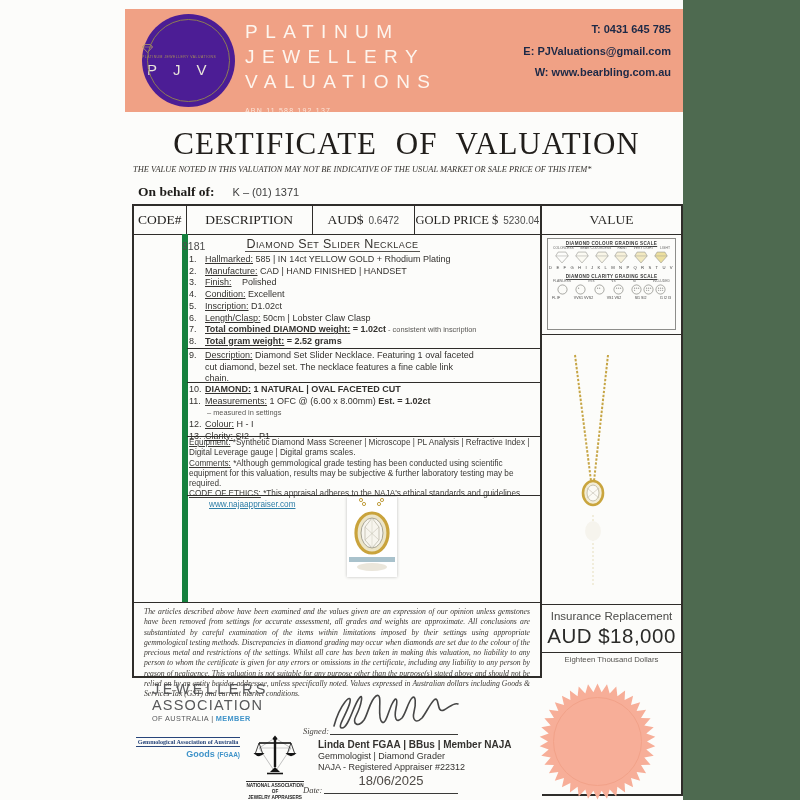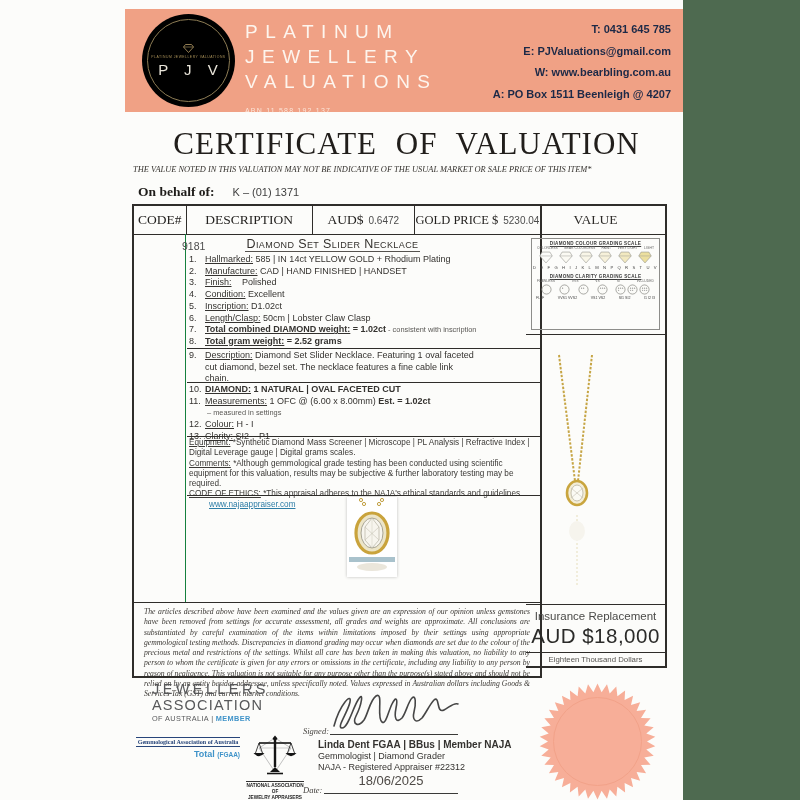--- a/index.html
+++ b/index.html
@@ -5,47 +5,47 @@
   html,body{margin:0;padding:0;background:#e8e8e8;}
   #page{position:relative;width:800px;height:800px;background:#fcfcfa;overflow:hidden;
         font-family:"Liberation Sans",sans-serif;color:#2e2c29;}
   .abs{position:absolute;}
 
   
   .green-strip{left:683px;top:0;width:117px;height:800px;background:#4e6a50;}
 
   
   .hdr{left:125px;top:9px;width:558px;height:103px;background:#f0a185;}
-  .logo{left:17px;top:5px;width:93px;height:93px;border-radius:50%;background:#000000;
-        display:flex;flex-direction:column;align-items:center;justify-content:center;}
+  .logo{left:17px;top:5px;width:93px;height:93px;border-radius:50%;background:#4c1d95;
+        display:flex;flex-direction:column;justify-content:center;}
   .logo::after{content:"";position:absolute;inset:5px;border:1px solid #8d7c54;border-radius:50%;}
   .logo-ring-text{font-size:3.4px;letter-spacing:.5px;color:#a89058;margin-top:2px;white-space:nowrap;}
   .logo-abbr{font-size:15px;letter-spacing:6px;color:#e9e5da;margin:2px 0 0 5px;}
   .brand{left:120px;top:10px;color:#fdf5ee;font-size:19px;line-height:25px;letter-spacing:7.5px;font-weight:500;}
   .abn{margin-top:4px;font-size:7px;letter-spacing:1.2px;color:rgba(255,246,238,.8);}
   .contact{right:12px;top:10px;text-align:right;font-size:11px;font-weight:bold;color:#1c2947;line-height:21.5px;}
 
   
   .doc-title{left:130px;top:126px;width:553px;text-align:center;
              font-family:"Liberation Serif",serif;font-weight:normal;font-size:31px;
              letter-spacing:1px;word-spacing:10px;color:#211e1b;white-space:nowrap;}
   .topdisc{left:133px;top:165px;width:549px;font:italic 8.4px/9.8px "Liberation Serif",serif;color:#35322e;}
   .behalf{left:138px;top:182px;}
   .behalf-label{font:bold 13.5px "Liberation Serif",serif;color:#1f1d1a;}
   .behalf-value{font-size:11px;color:#3f3f3f;margin-left:18px;}
 
   
   .tleft{left:132px;top:204px;width:410px;height:474px;border:2px solid #2f2d2a;box-sizing:border-box;}
-  .tright{left:526px;top:204px;width:141px;height:464px;border:2px solid #2f2d2a;border-left:none;box-sizing:border-box;}
+  .tright{left:542px;top:204px;width:141px;height:592px;border:2px solid #2f2d2a;border-left:none;box-sizing:border-box;}
   .thead{left:0;top:0;right:0;height:28px;display:flex;border-bottom:1.5px solid #2f2d2a;}
   .th{display:flex;align-items:center;justify-content:center;border-right:1px solid #2f2d2a;
       font-family:"Liberation Serif",serif;font-size:13.5px;color:#242220;}
   .th:last-child{border-right:none;}
   .rate{font-family:"Liberation Sans",sans-serif;font-size:10px;color:#4c4c4c;margin-left:5px;}
-  .code-cell{left:0;top:28px;width:52px;height:368px;border-right:1px solid #15803d;
+  .code-cell{left:0;top:28px;width:52px;height:368px;border-right:6px solid #15803d;
              text-align:center;padding-top:6px;font-size:10.5px;color:#4b4b4b;box-sizing:border-box;padding-left:48px;}
   .desc-cell{left:53px;top:28px;width:291px;height:368px;}
   .hline{left:0;width:353px;border-top:1px solid #2f2d2a;height:0;}
   .item-title{left:0;top:3px;width:100%;text-align:center;font-variant:small-caps;font-size:12.5px;
               letter-spacing:.4px;color:#33302c;}
   .item-title span{border-bottom:1px solid #55524e;padding:0 2px;}
   .li{display:flex;font-size:9px;line-height:11.7px;color:#34322f;}
   .li .num{width:16px;flex:none;}
   .li .lbl{text-decoration:underline;}
   .li.bold .lbl,.li.bold .txt{font-weight:bold;}
@@ -124,21 +124,20 @@
     <div class="abs brand">
       <div>PLATINUM</div>
       <div>JEWELLERY</div>
       <div>VALUATIONS</div>
       <div class="abn">ABN 11 588 192 137</div>
     </div>
     <div class="abs contact">
         <div><b>T:</b> 0431 645 785</div>
         <div><b>E:</b> PJValuations@gmail.com</div>
         <div><b>W:</b> www.bearbling.com.au</div>
-        <div><b>A:</b> PO Box 1511 Beenleigh @ 4207</div>
       </div>
   </div>
 
   <div class="abs doc-title">CERTIFICATE OF VALUATION</div>
   <div class="abs topdisc">
     <div>THE VALUE NOTED IN THIS VALUATION MAY NOT BE INDICATIVE OF THE USUAL MARKET OR SALE PRICE OF THIS ITEM*</div>
   </div>
   <div class="abs behalf">
     <span class="behalf-label">On behalf of:</span><span class="behalf-value">K – (01) 1371</span>
   </div>
@@ -424,21 +423,21 @@
   </div>
 
   <div class="abs jaa">
     <div class="jaa1">JEWELLERS</div>
     <div class="jaa2">ASSOCIATION</div>
     <div class="jaa3"><span>OF AUSTRALIA | </span><span class="mem">MEMBER</span></div>
   </div>
 
   <div class="abs gaa">
     <div class="gaa-name">Gemmological Association of Australia</div>
-    <div class="gaa-fellow"><span>Total </span><small>(FGAA)</small></div>
+    <div class="gaa-fellow"><span>Goods </span><small>(FGAA)</small></div>
   </div>
 
   <div class="abs naja">
     <svg width="46" height="42" viewBox="0 0 46 42">
       <polygon points="23,4 39,14 23,38 7,14" fill="none" stroke="#b9b9b9" stroke-width="0.9"></polygon>
       <line x1="7" y1="14" x2="39" y2="14" stroke="#b9b9b9" stroke-width="0.7"></line>
       <line x1="23" y1="5" x2="23" y2="33" stroke="#141414" stroke-width="2.4"></line>
       <polygon points="23,1.5 25.5,4.5 23,7.5 20.5,4.5" fill="#141414"></polygon>
       <line x1="7" y1="9" x2="39" y2="9" stroke="#141414" stroke-width="1.6"></line>
       <line x1="7" y1="9" x2="3.5" y2="19" stroke="#141414" stroke-width="0.8"></line>

